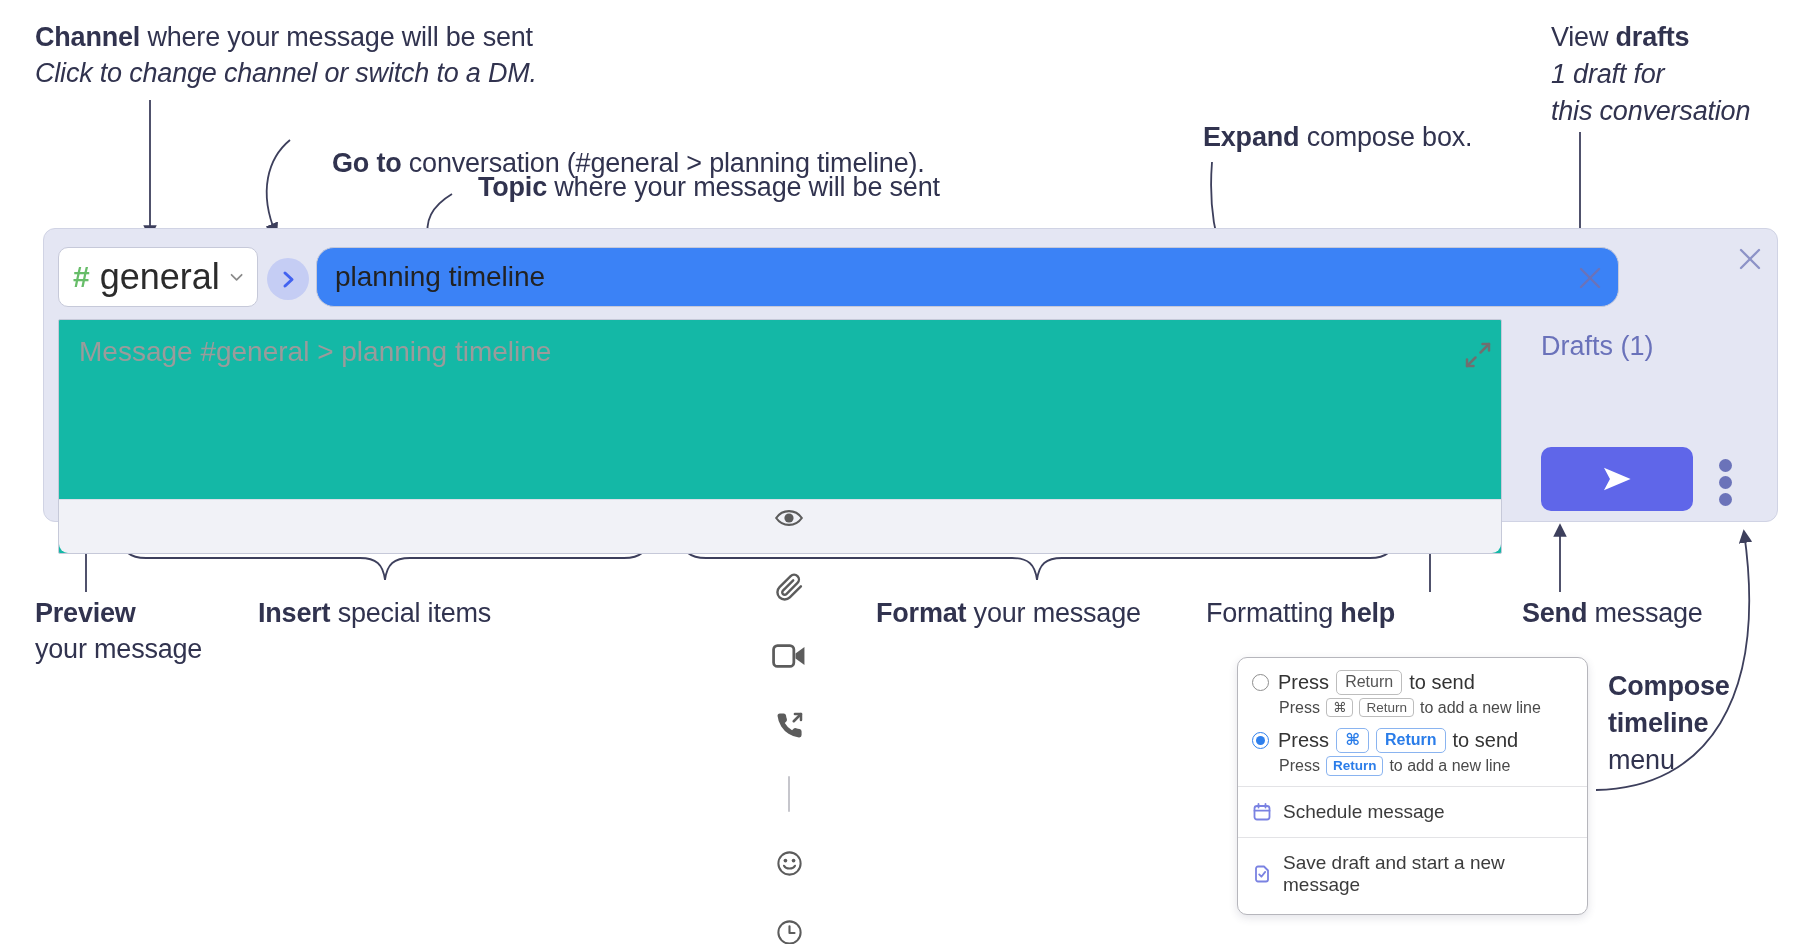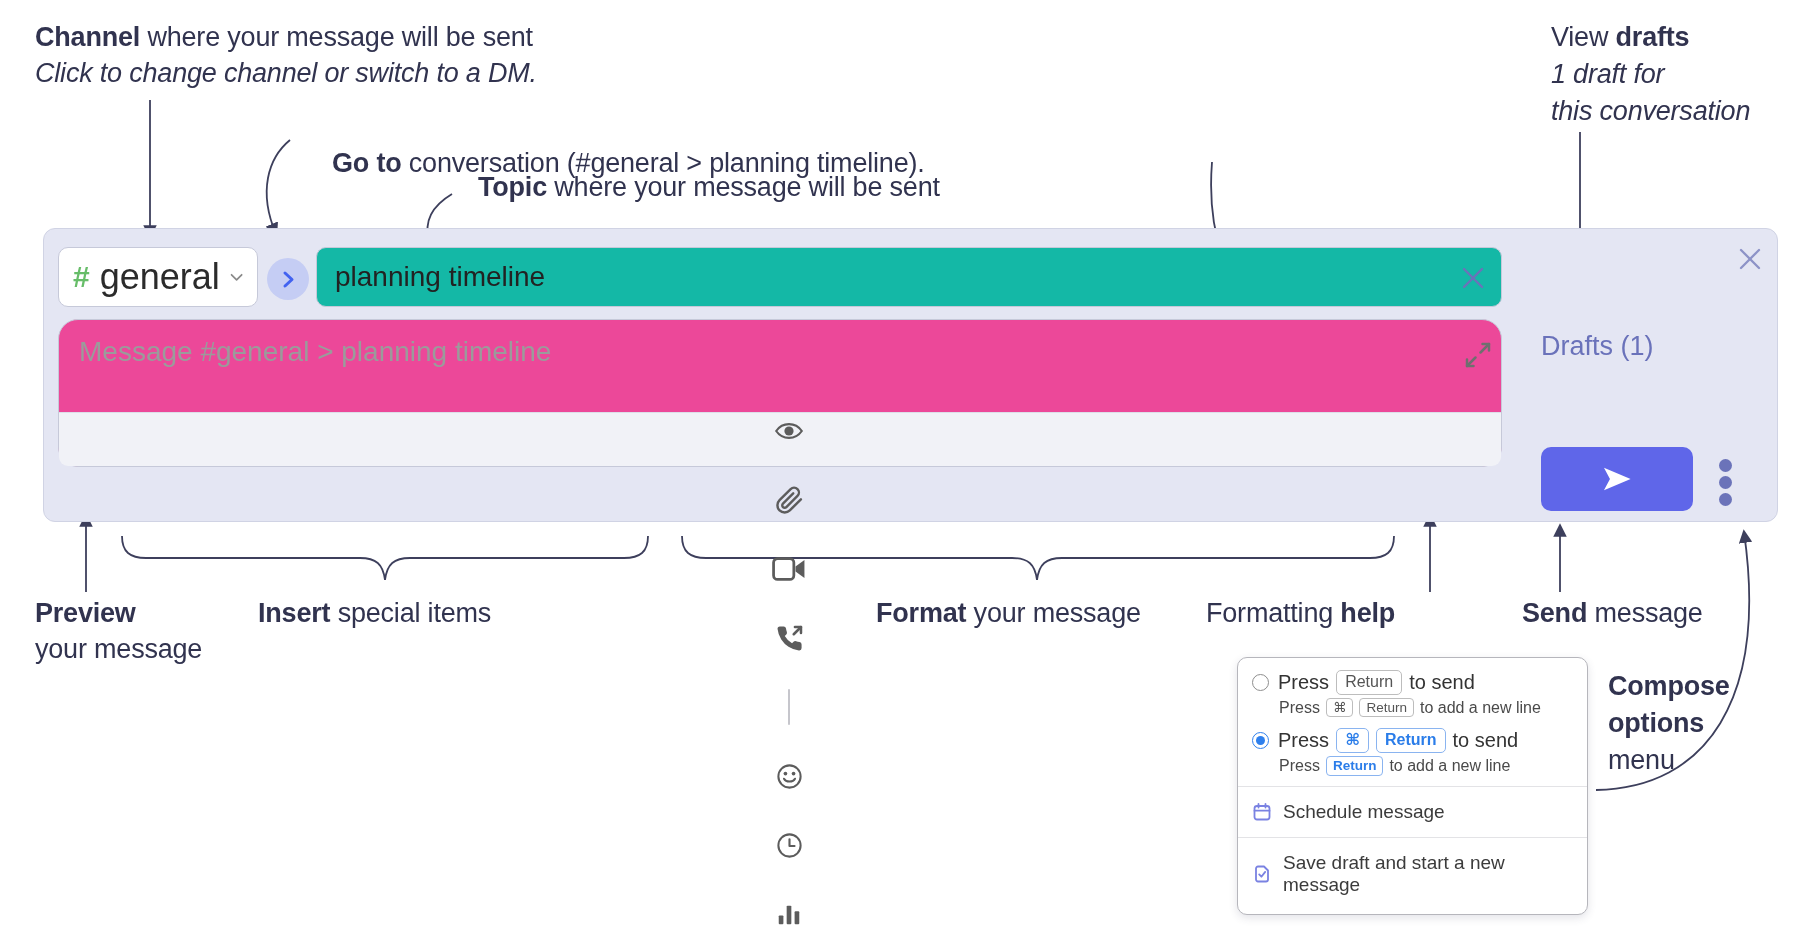--- a/index.html
+++ b/index.html
@@ -16,27 +16,27 @@
   
   .compose-box { position:absolute; left:43px; top:228px; width:1735px; height:294px;
                  background:#e4e6f3; border:1px solid #d0d3e4; border-radius:12px; }
   .channel-pill { position:absolute; left:14px; top:18px; width:200px; height:60px; background:#fff;
                   border:1.5px solid #c6c9d9; border-radius:10px; display:flex; align-items:center;
                   padding:0 14px; gap:10px; cursor:pointer; }
   .hash { color:#67bd69; font-size:30px; font-weight:700; line-height:1; }
   .chan-name { font-size:36px; color:#2b2b2b; flex:1; }
   .goto-circle { position:absolute; left:223px; top:29px; width:42px; height:42px; border-radius:50%;
                  background:#c5cdf4; display:flex; align-items:center; justify-content:center; cursor:pointer; }
-  .topic-input { position:absolute; left:272px; top:18px; width:1186px; height:60px; background:#14b8a6;
-                 border:1.5px solid #c6c9d9; border-radius:10px; }
+  .topic-input { position:absolute; left:272px; top:18px; width:1303px; height:60px; background:#3b82f6;
+                 border:1.5px solid #c6c9d9; border-radius:18px; }
   .topic-input input { width:100%; height:100%; border:none; outline:none; background:transparent;
                  font-family:inherit; font-size:28px; color:#222; padding:0 60px 0 18px; }
   .topic-clear { position:absolute; right:14px; top:16px; width:28px; height:28px; cursor:pointer; }
-  .msg-container { position:absolute; left:14px; top:90px; width:1444px; height:148px; background:#ec4899;
-                 border:1.5px solid #c6c9d9; border-radius:20px; }
+  .msg-container { position:absolute; left:14px; top:90px; width:1444px; height:235px; background:#14b8a6;
+                 border:1.5px solid #c6c9d9; border-radius:2px; }
   .msg-container textarea { position:absolute; left:0; top:0; width:100%; height:132px; border:none; outline:none;
                  resize:none; background:transparent; font-family:inherit; font-size:28px; color:#333; padding:16px 60px 0 20px; }
   .msg-container textarea::placeholder { color:#9b9b9b; opacity:1; }
   .expand-btn { position:absolute; right:8px; top:20px; width:30px; height:30px; cursor:pointer; }
 
   .toolbar { position:absolute; left:0; right:0; bottom:0; height:54px; background:#f1f2f7;
              border-top:1px solid #dddfe9; border-radius:0 0 9px 9px; display:flex; align-items:center;
              padding:0 0 0 18px; gap:33px;flex-direction:column; }
   .tb { width:32px; height:36px; display:flex; align-items:center; justify-content:center; cursor:pointer;
         color:#5c5c5c; flex:0 0 auto; }
@@ -105,33 +105,34 @@
       <path d="M 1596 790 C 1706 788 1768 700 1744 532" marker-end="url(#ah)"></path>
       <path d="M 122 536 C 122 552 130 558 146 558 L 360 558 C 376 558 383 564 385 580 C 387 564 394 558 410 558 L 624 558 C 640 558 648 552 648 536"></path>
       <path d="M 682 536 C 682 552 690 558 706 558 L 1012 558 C 1028 558 1035 564 1037 580 C 1039 564 1046 558 1062 558 L 1370 558 C 1386 558 1394 552 1394 536"></path>
     </g>
   </svg>
 
   <div class="ann" style="left:35px; top:22px;"><b>Channel</b><span> where your message will be sent</span></div>
   <div class="ann it" style="left:35px; top:58px;"><span>Click to change channel or switch to a DM.</span></div>
   <div class="ann" style="left:332px; top:136px;margin-top:12px;"><b>Go to</b><span> conversation (#general &gt; planning timeline).</span></div>
   <div class="ann" style="left:478px; top:172px;"><b>Topic</b><span> where your message will be sent</span></div>
+  <div class="ann" style="left:1203px; top:122px;"><b>Expand</b><span> compose box.</span></div>
   <div class="ann" style="left:1551px; top:22px;"><span>View </span><b>drafts</b></div>
   <div class="ann it" style="left:1551px; top:59px;"><span>1 draft for</span></div>
   <div class="ann it" style="left:1551px; top:96px;"><span>this conversation</span></div>
 
   <div class="ann" style="left:35px; top:598px;"><b>Preview</b></div>
   <div class="ann" style="left:35px; top:634px;"><span>your message</span></div>
   <div class="ann" style="left:258px; top:598px;"><b>Insert</b><span> special items</span></div>
   <div class="ann" style="left:876px; top:598px;"><b>Format</b><span> your message</span></div>
   <div class="ann" style="left:1206px; top:598px;"><span>Formatting </span><b>help</b></div>
   <div class="ann" style="left:1522px; top:598px;"><b>Send</b><span> message</span></div>
   <div class="ann" style="left:1608px; top:668px; line-height:37px;">
     <b>Compose</b><br>
-    <b>options</b><br>
+    <b>timeline</b><br>
     <span>menu</span>
   </div>
 
   <div class="compose-box">
 
     <div class="channel-pill">
       <span class="hash">#</span>
       <span class="chan-name">general</span>
       <svg width="17" height="11" viewBox="0 0 17 11">
           <polyline points="2,2 8.5,8.5 15,2" fill="none" stroke="#8a8a8a" stroke-width="2.2" stroke-linecap="round" stroke-linejoin="round"></polyline>

